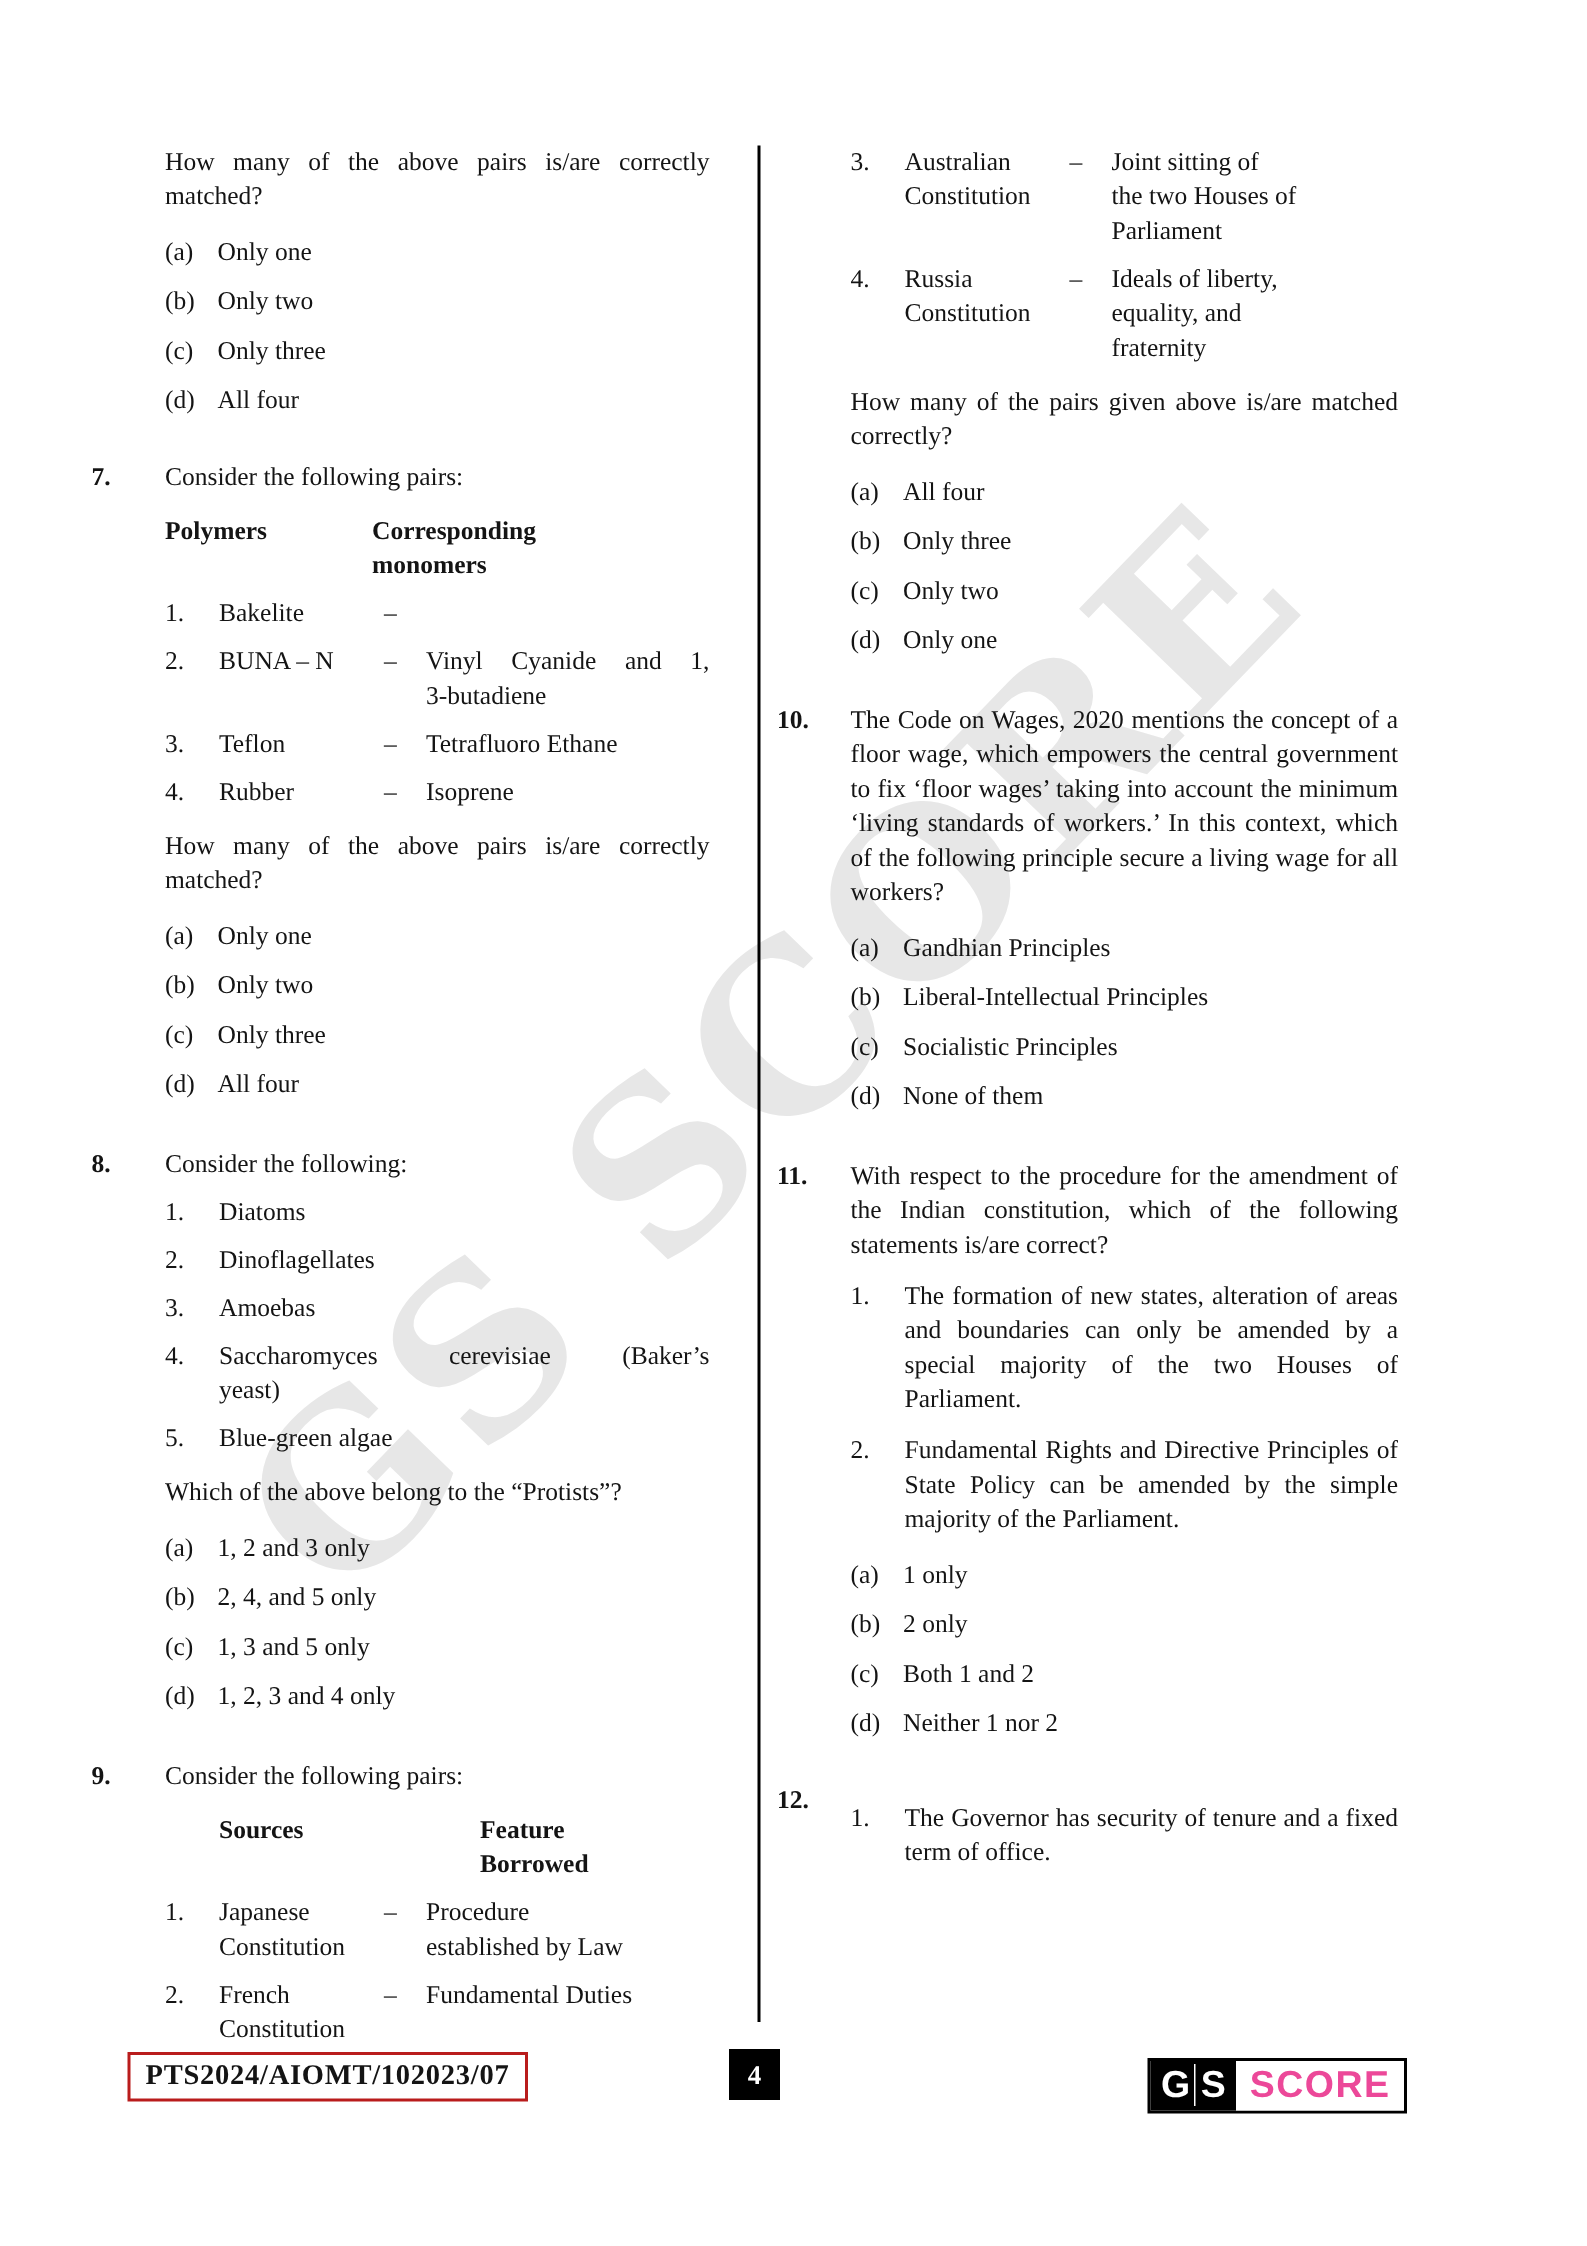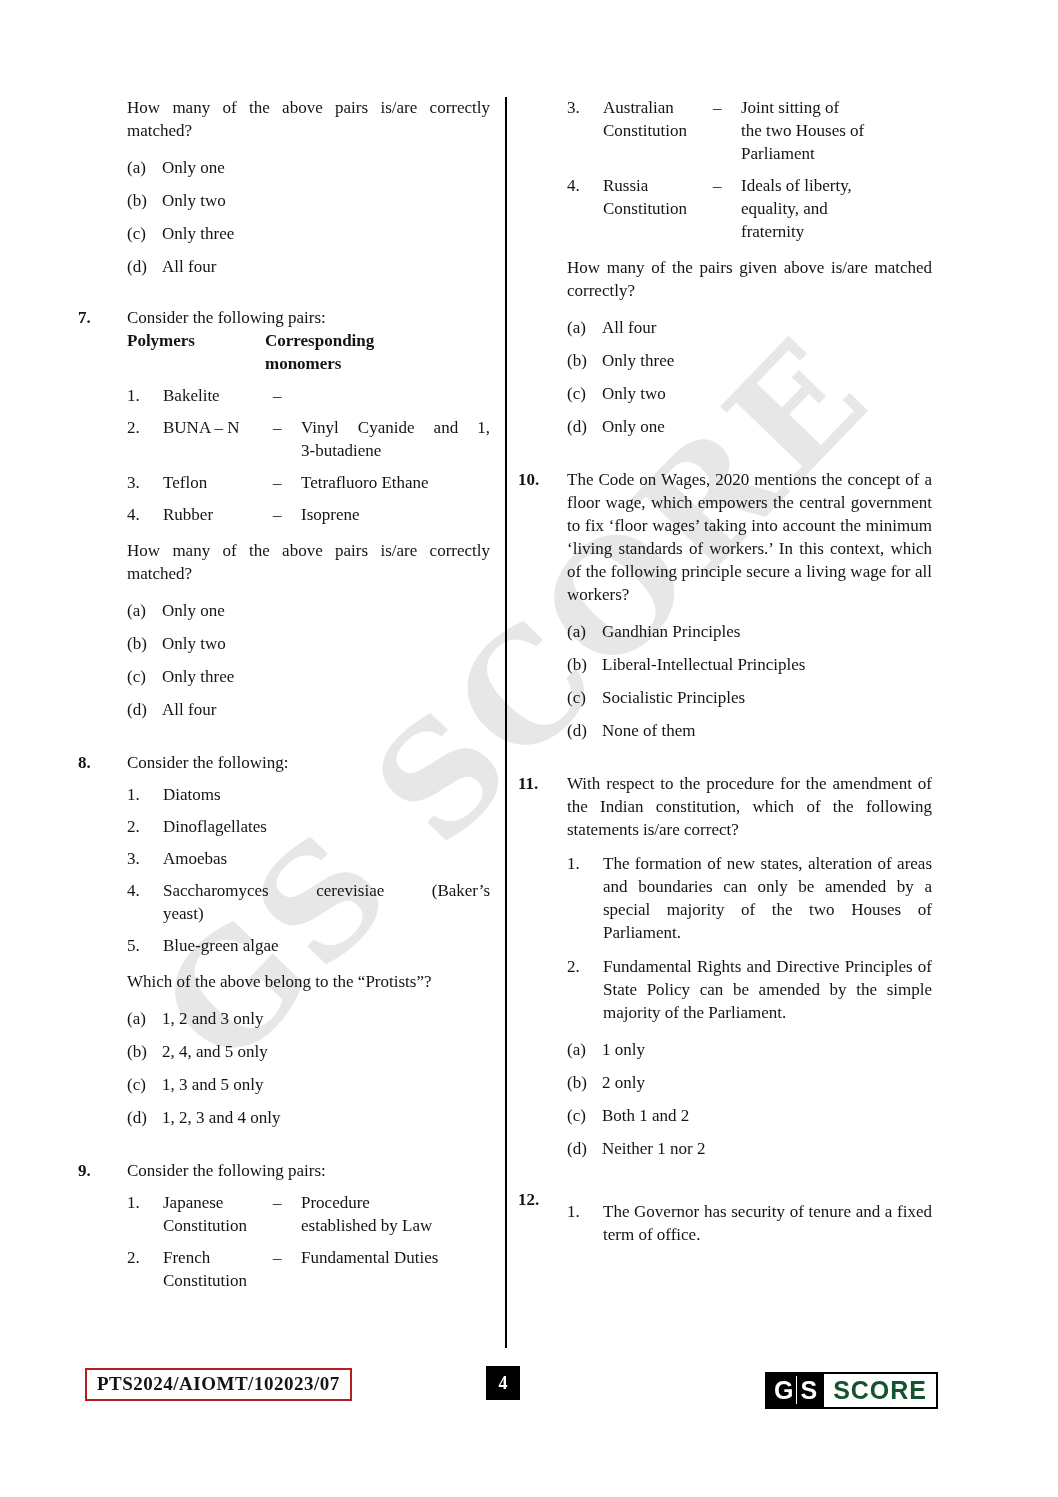--- a/index.html
+++ b/index.html
@@ -33,34 +33,34 @@
     left:505px;top:97px;
     width:2px;height:1251px;
     background:#000;
     z-index:1;
   }
   .col{
     position:absolute;top:96px;
     font-size:17px;line-height:23px;
     z-index:2;
   }
-  .col-left{left:78px;width:412px;}
+  .col-left{left:61px;width:412px;}
   .col-right{left:518px;width:414px;}
   .para{text-align:justify;}
   .q{display:flex;margin-top:28px;}
   .qnum{width:49px;flex:none;font-weight:bold;}
   .qbody{flex:1;min-width:0;}
   .opt{display:flex;margin-top:10px;}
   .opt.first{margin-top:14px;}
   .ol{width:35px;flex:none;}
   .ot{flex:1;}
   .item{display:flex;margin-top:9px;}
   .inum{width:36px;flex:none;}
   .itext{flex:1;text-align:justify;}
-  .ptable{}
+  .ptable{margin-top:13px;}
   .phead{display:flex;font-weight:bold;}
   .ph-sp{width:36px;flex:none;}
   .ph-sp0{width:0;flex:none;}
   .ph-c1{width:138px;flex:none;}
   .ph-c1b{width:174px;flex:none;}
   .ph-c2{flex:1;}
   .prow{display:flex;margin-top:9px;}
   .pn{width:36px;flex:none;}
   .pname{width:110px;flex:none;}
   .pdash{width:28px;flex:none;}
@@ -91,21 +91,21 @@
   }
   .logo-gs{
     background:#000;color:#fff;
     padding:2px 7px 3px 7px;
     font-size:25px;line-height:28px;
     display:flex;align-items:center;
   }
   .logo-gs .g{padding-right:3px;}
   .logo-gs .s{border-left:1px solid #fff;padding-left:3px;}
   .logo-score{
-    background:#fff;color:#14532d;
+    background:#fff;color:#ec4899;
     padding:2px 9px 3px 9px;
     font-size:25px;line-height:28px;
     letter-spacing:1px;
     display:flex;align-items:center;
   }
 </style>
 </head>
 <body>
 
 <div class="page">
@@ -263,20 +263,28 @@
           <span class="ot">1, 2, 3 and 4 only</span>
         </div>
       </div>
     </div>
 
     <div class="q mt30">
       <span class="qnum">9.</span>
       <div class="qbody">
         <div>Consider the following pairs:</div>
         <div class="ptable">
+          <div class="phead">
+            <span class="ph-sp"></span>
+            <span class="ph-c1b">Sources</span>
+            <span class="ph-c2">
+              <div>Feature</div>
+              <div>Borrowed</div>
+            </span>
+          </div>
           <div class="prow">
             <span class="pn">1.</span>
             <span class="pname">
               <div>Japanese</div>
               <div>Constitution</div>
             </span>
             <span class="pdash">–</span>
             <span class="pval">
               <div>Procedure</div>
               <div>established by Law</div>

